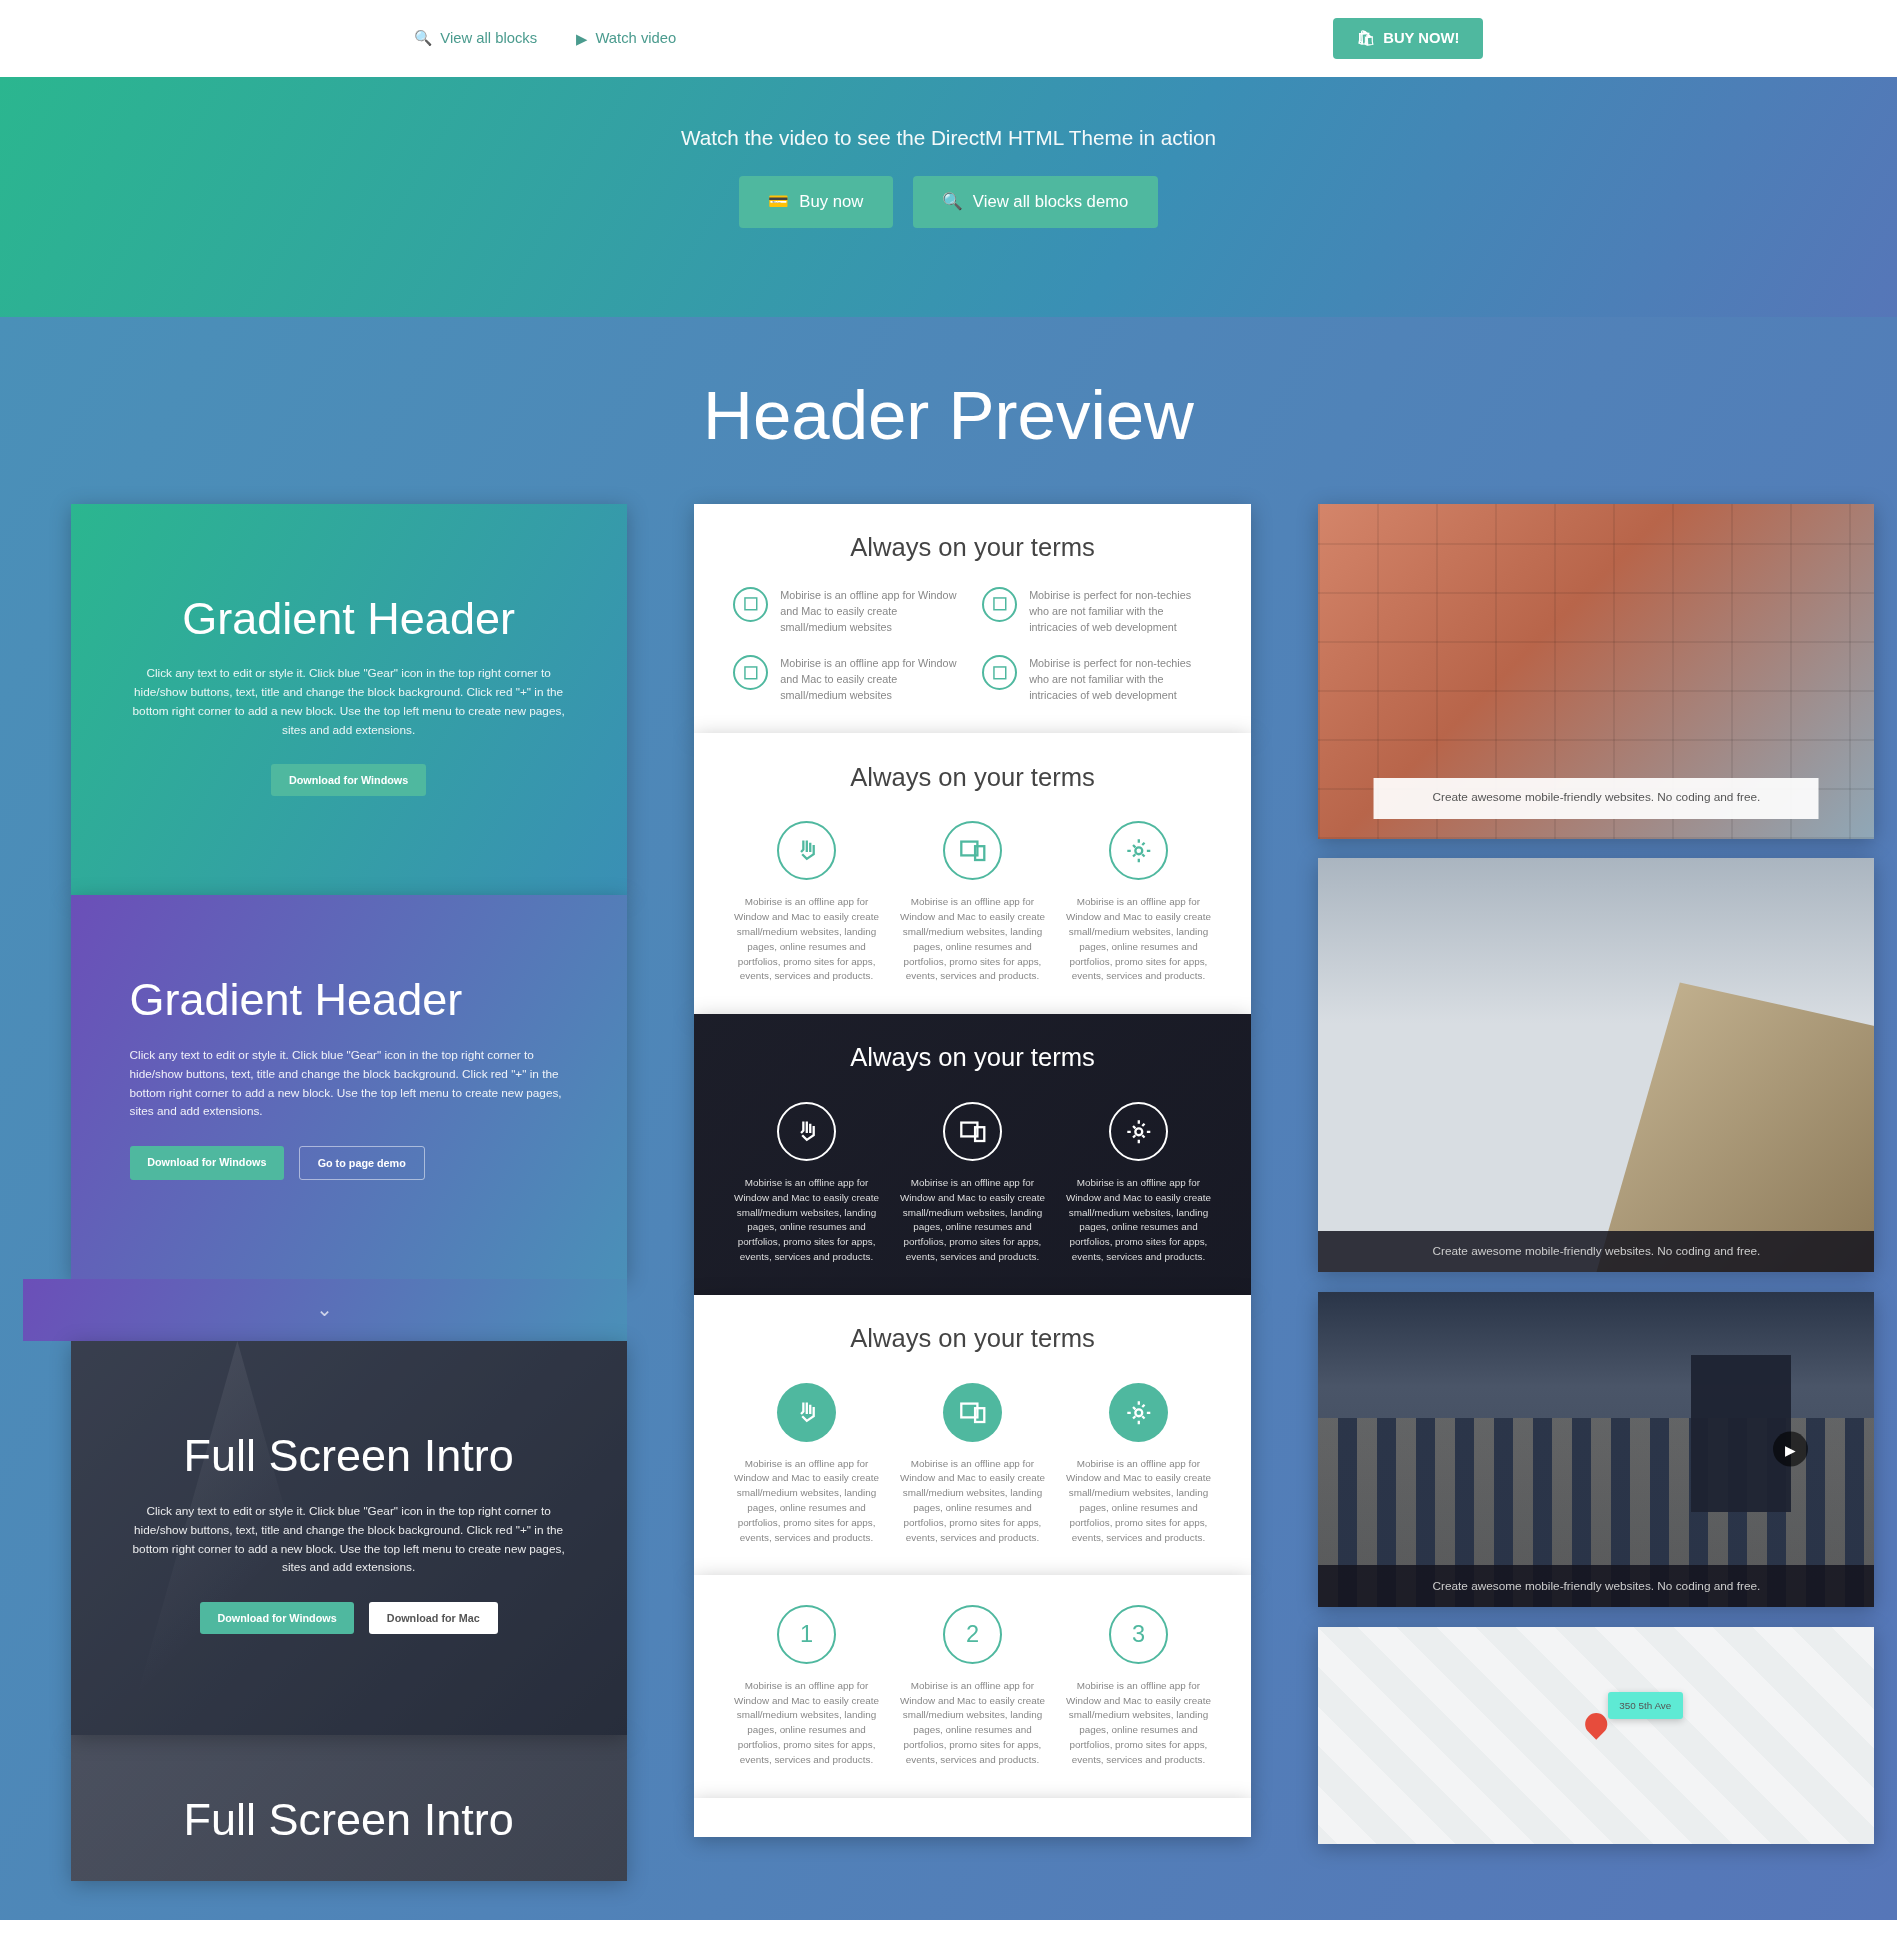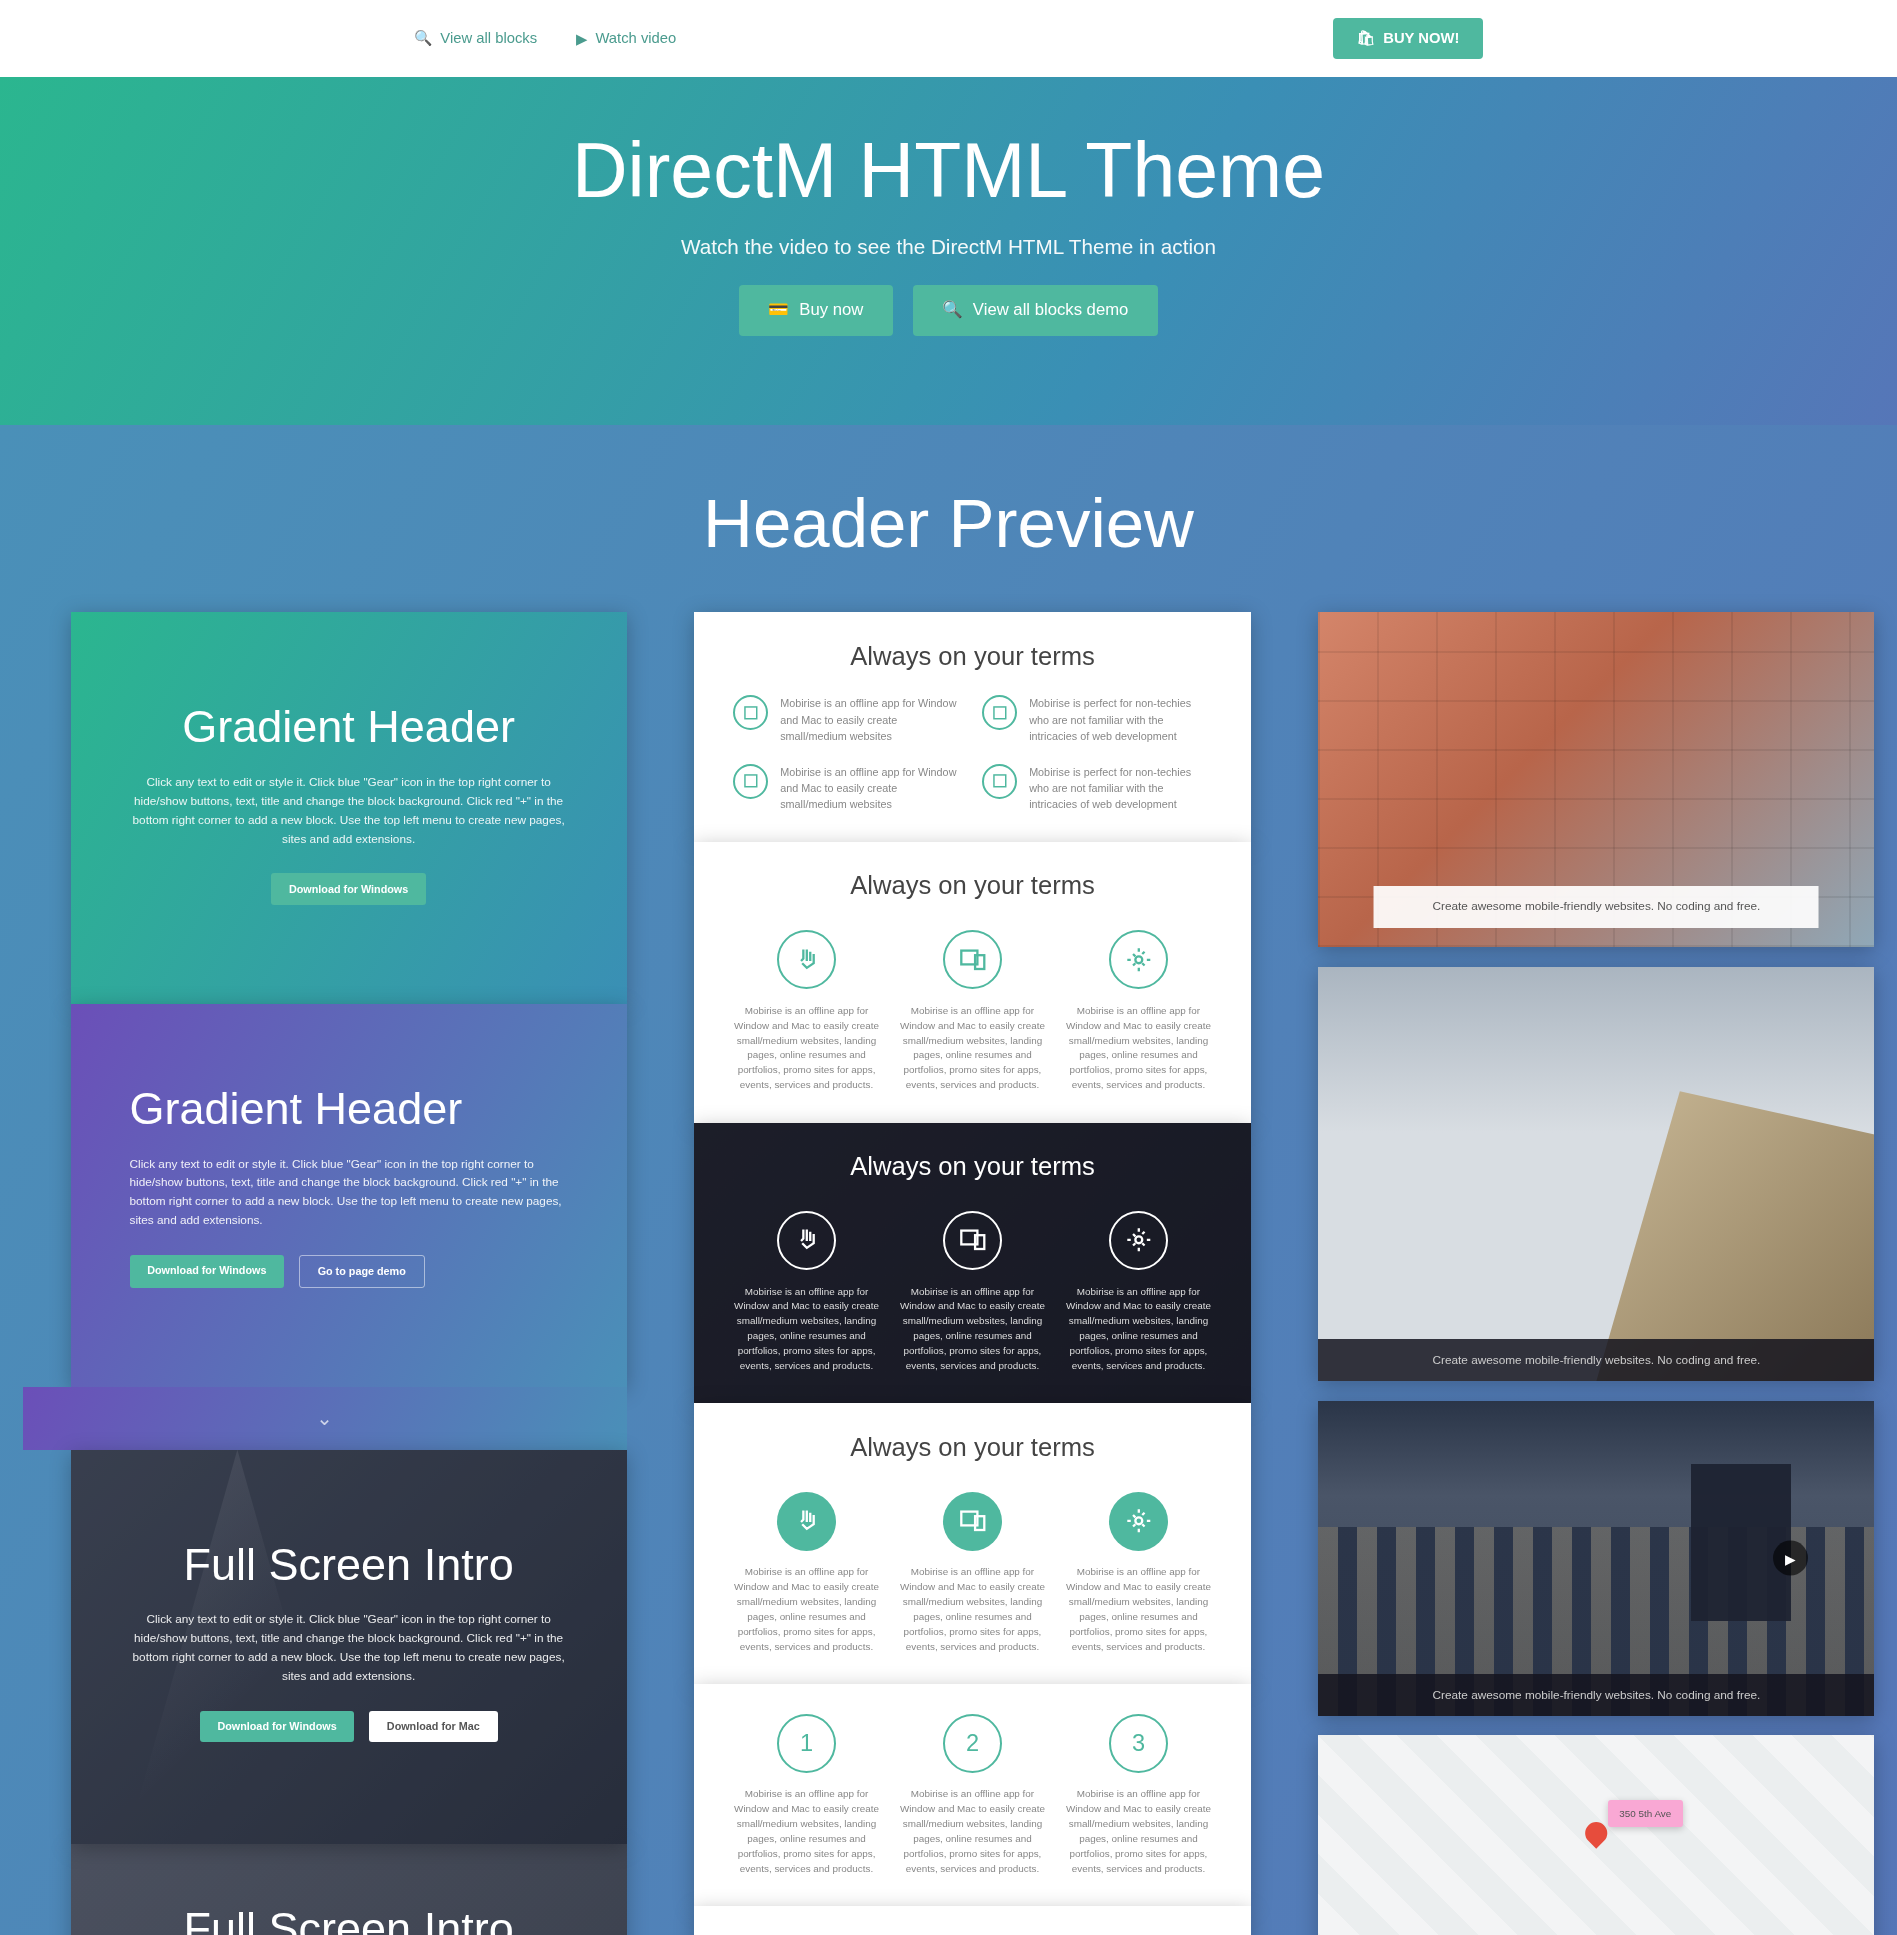--- a/index.html
+++ b/index.html
@@ -64,21 +64,21 @@
 .building1::before { content: ''; position: absolute; inset: 0; background: repeating-linear-gradient(90deg, rgba(0,0,0,0.08) 0 2px, transparent 2px 59px), repeating-linear-gradient(0deg, rgba(0,0,0,0.08) 0 2px, transparent 2px 49px); }
 .building2 { background: linear-gradient(180deg, #aab5c0 0%, #d8dde2 40%); height: 414px; position: relative; }
 .building2::before { content: ''; position: absolute; right: 0; top: 30%; width: 50%; height: 70%; background: linear-gradient(135deg, #c9b896 0%, #8a7858 100%); clip-path: polygon(30% 0, 100% 15%, 100% 100%, 0 100%); }
 .cityscape { background: linear-gradient(180deg, #2a3548 0%, #4a5568 30%, #3a4558 100%); height: 315px; position: relative; overflow: hidden; }
 .cityscape::before { content: ''; position: absolute; bottom: 0; left: 0; right: 0; height: 60%; background: repeating-linear-gradient(90deg, rgba(255,200,100,0.15) 0 19.7px, rgba(40,50,70,0.9) 19.7px 39px); }
 .cityscape::after { content: ''; position: absolute; bottom: 30%; right: 15%; width: 18%; height: 50%; background: rgba(30,35,50,0.95); }
 .play-btn { position: absolute; right: 12%; top: 50%; transform: translateY(-50%); width: 35px; height: 35px; background: rgba(0,0,0,0.6); border-radius: 50%; display: flex; align-items: center; justify-content: center; color: #fff; font-size: 13.8px; z-index: 2; }
 .map-card { background: #f0f0f0; height: 217px; position: relative; overflow: hidden; }
 .map-card::before { content: ''; position: absolute; inset: 0; background: linear-gradient(45deg, #e8ecef 25%, #f5f7f9 25%, #f5f7f9 50%, #e8ecef 50%, #e8ecef 75%, #f5f7f9 75%); background-size: 79px 79px; opacity: 0.6; }
 .map-pin { position: absolute; left: 50%; top: 50%; transform: translate(-50%, -100%); width: 21.7px; height: 21.7px; background: #e74c3c; border-radius: 50% 50% 50% 0; transform: translate(-50%, -100%) rotate(-45deg); }
-.map-info { position: absolute; left: 52%; top: 30%; background: #f9a8d4; padding: 7.9px 11.8px; font-size: 9.9px; color: #555; box-shadow: 0 2px 7.9px rgba(0,0,0,0.2); border-radius: 3px; }
+.map-info { position: absolute; left: 52%; top: 30%; background: #5eead4; padding: 7.9px 11.8px; font-size: 9.9px; color: #555; box-shadow: 0 2px 7.9px rgba(0,0,0,0.2); border-radius: 3px; }
 svg { stroke: #4fb89f; fill: none; stroke-width: 2; }
 </style>
 </head>
 <body>
 
 <div class="topbar">
   <div class="topbar-left">
     <div class="topbar-link">
       <span>🔍</span>
       <span>View all blocks</span>
@@ -88,21 +88,20 @@
       <span>Watch video</span>
     </div>
   </div>
   <div class="buy-btn">
     <span>🛍</span>
     <span>BUY NOW!</span>
   </div>
 </div>
 
 <div class="hero">
-  <h1>DirectM HTML Theme</h1>
   <p>Watch the video to see the DirectM HTML Theme in action</p>
   <div class="hero-btns">
     <div class="hero-btn">
       <span>💳</span>
       <span>Buy now</span>
     </div>
     <div class="hero-btn">
       <span>🔍</span>
       <span>View all blocks demo</span>
     </div>

